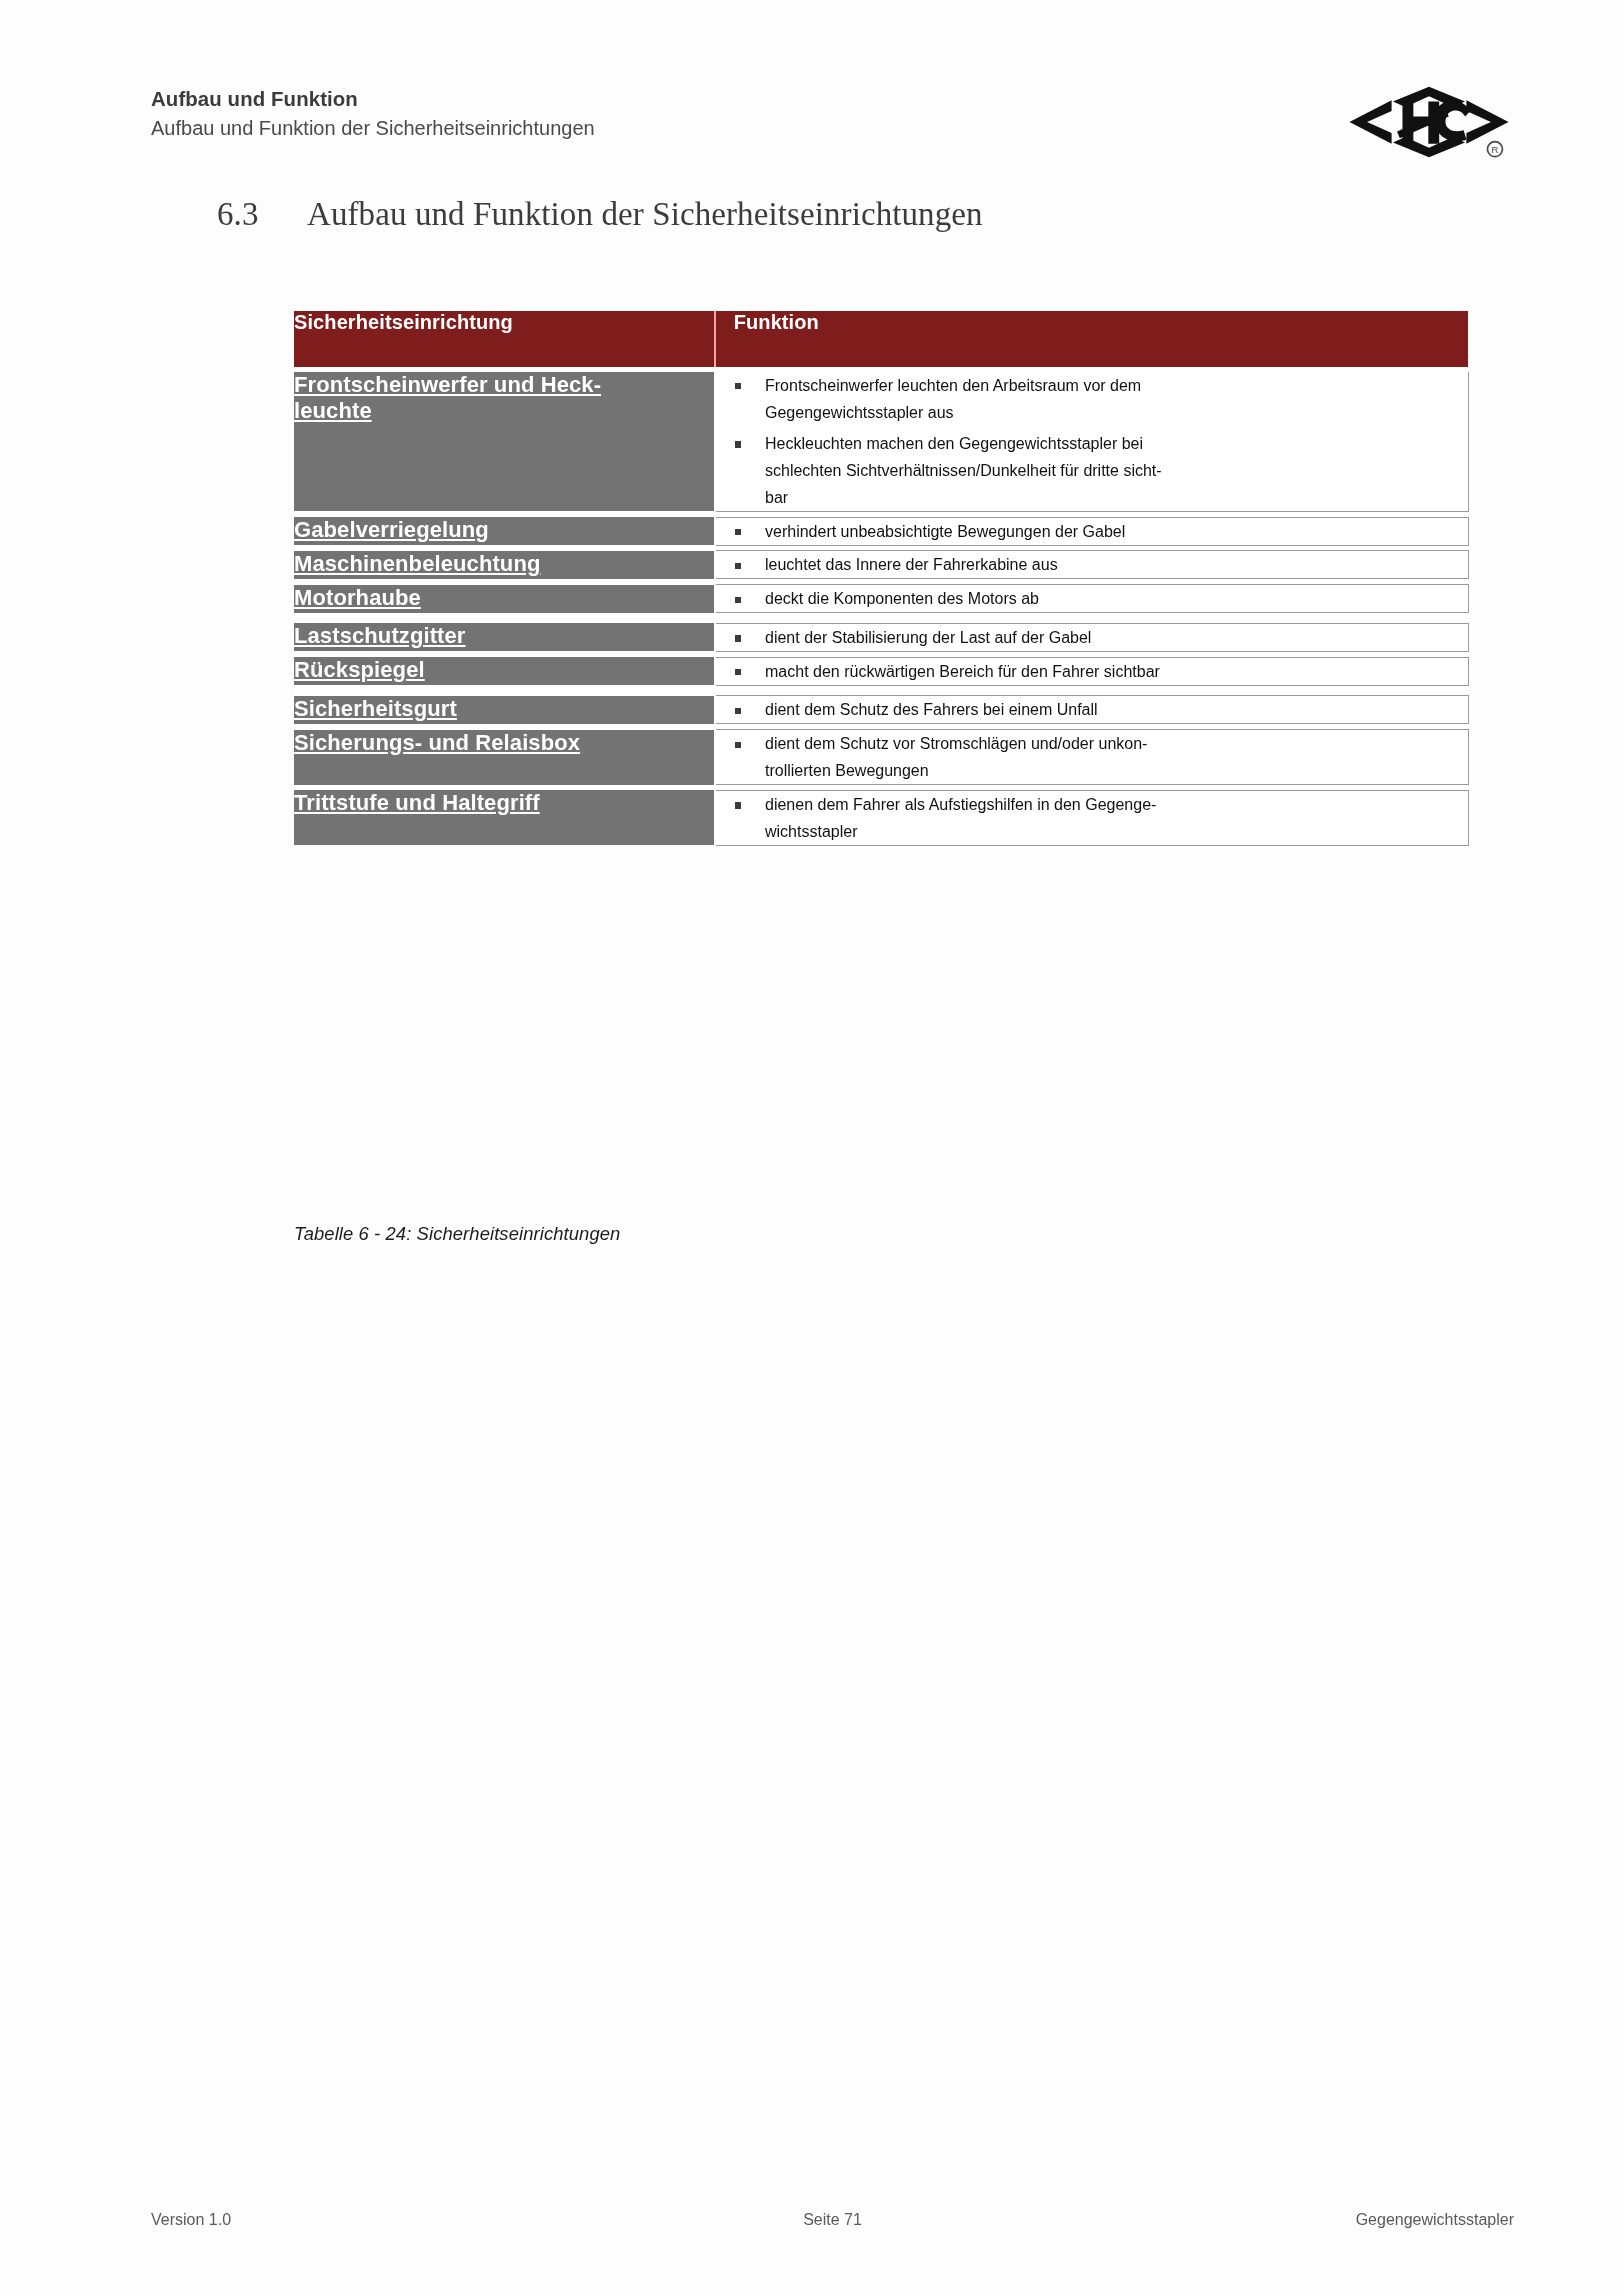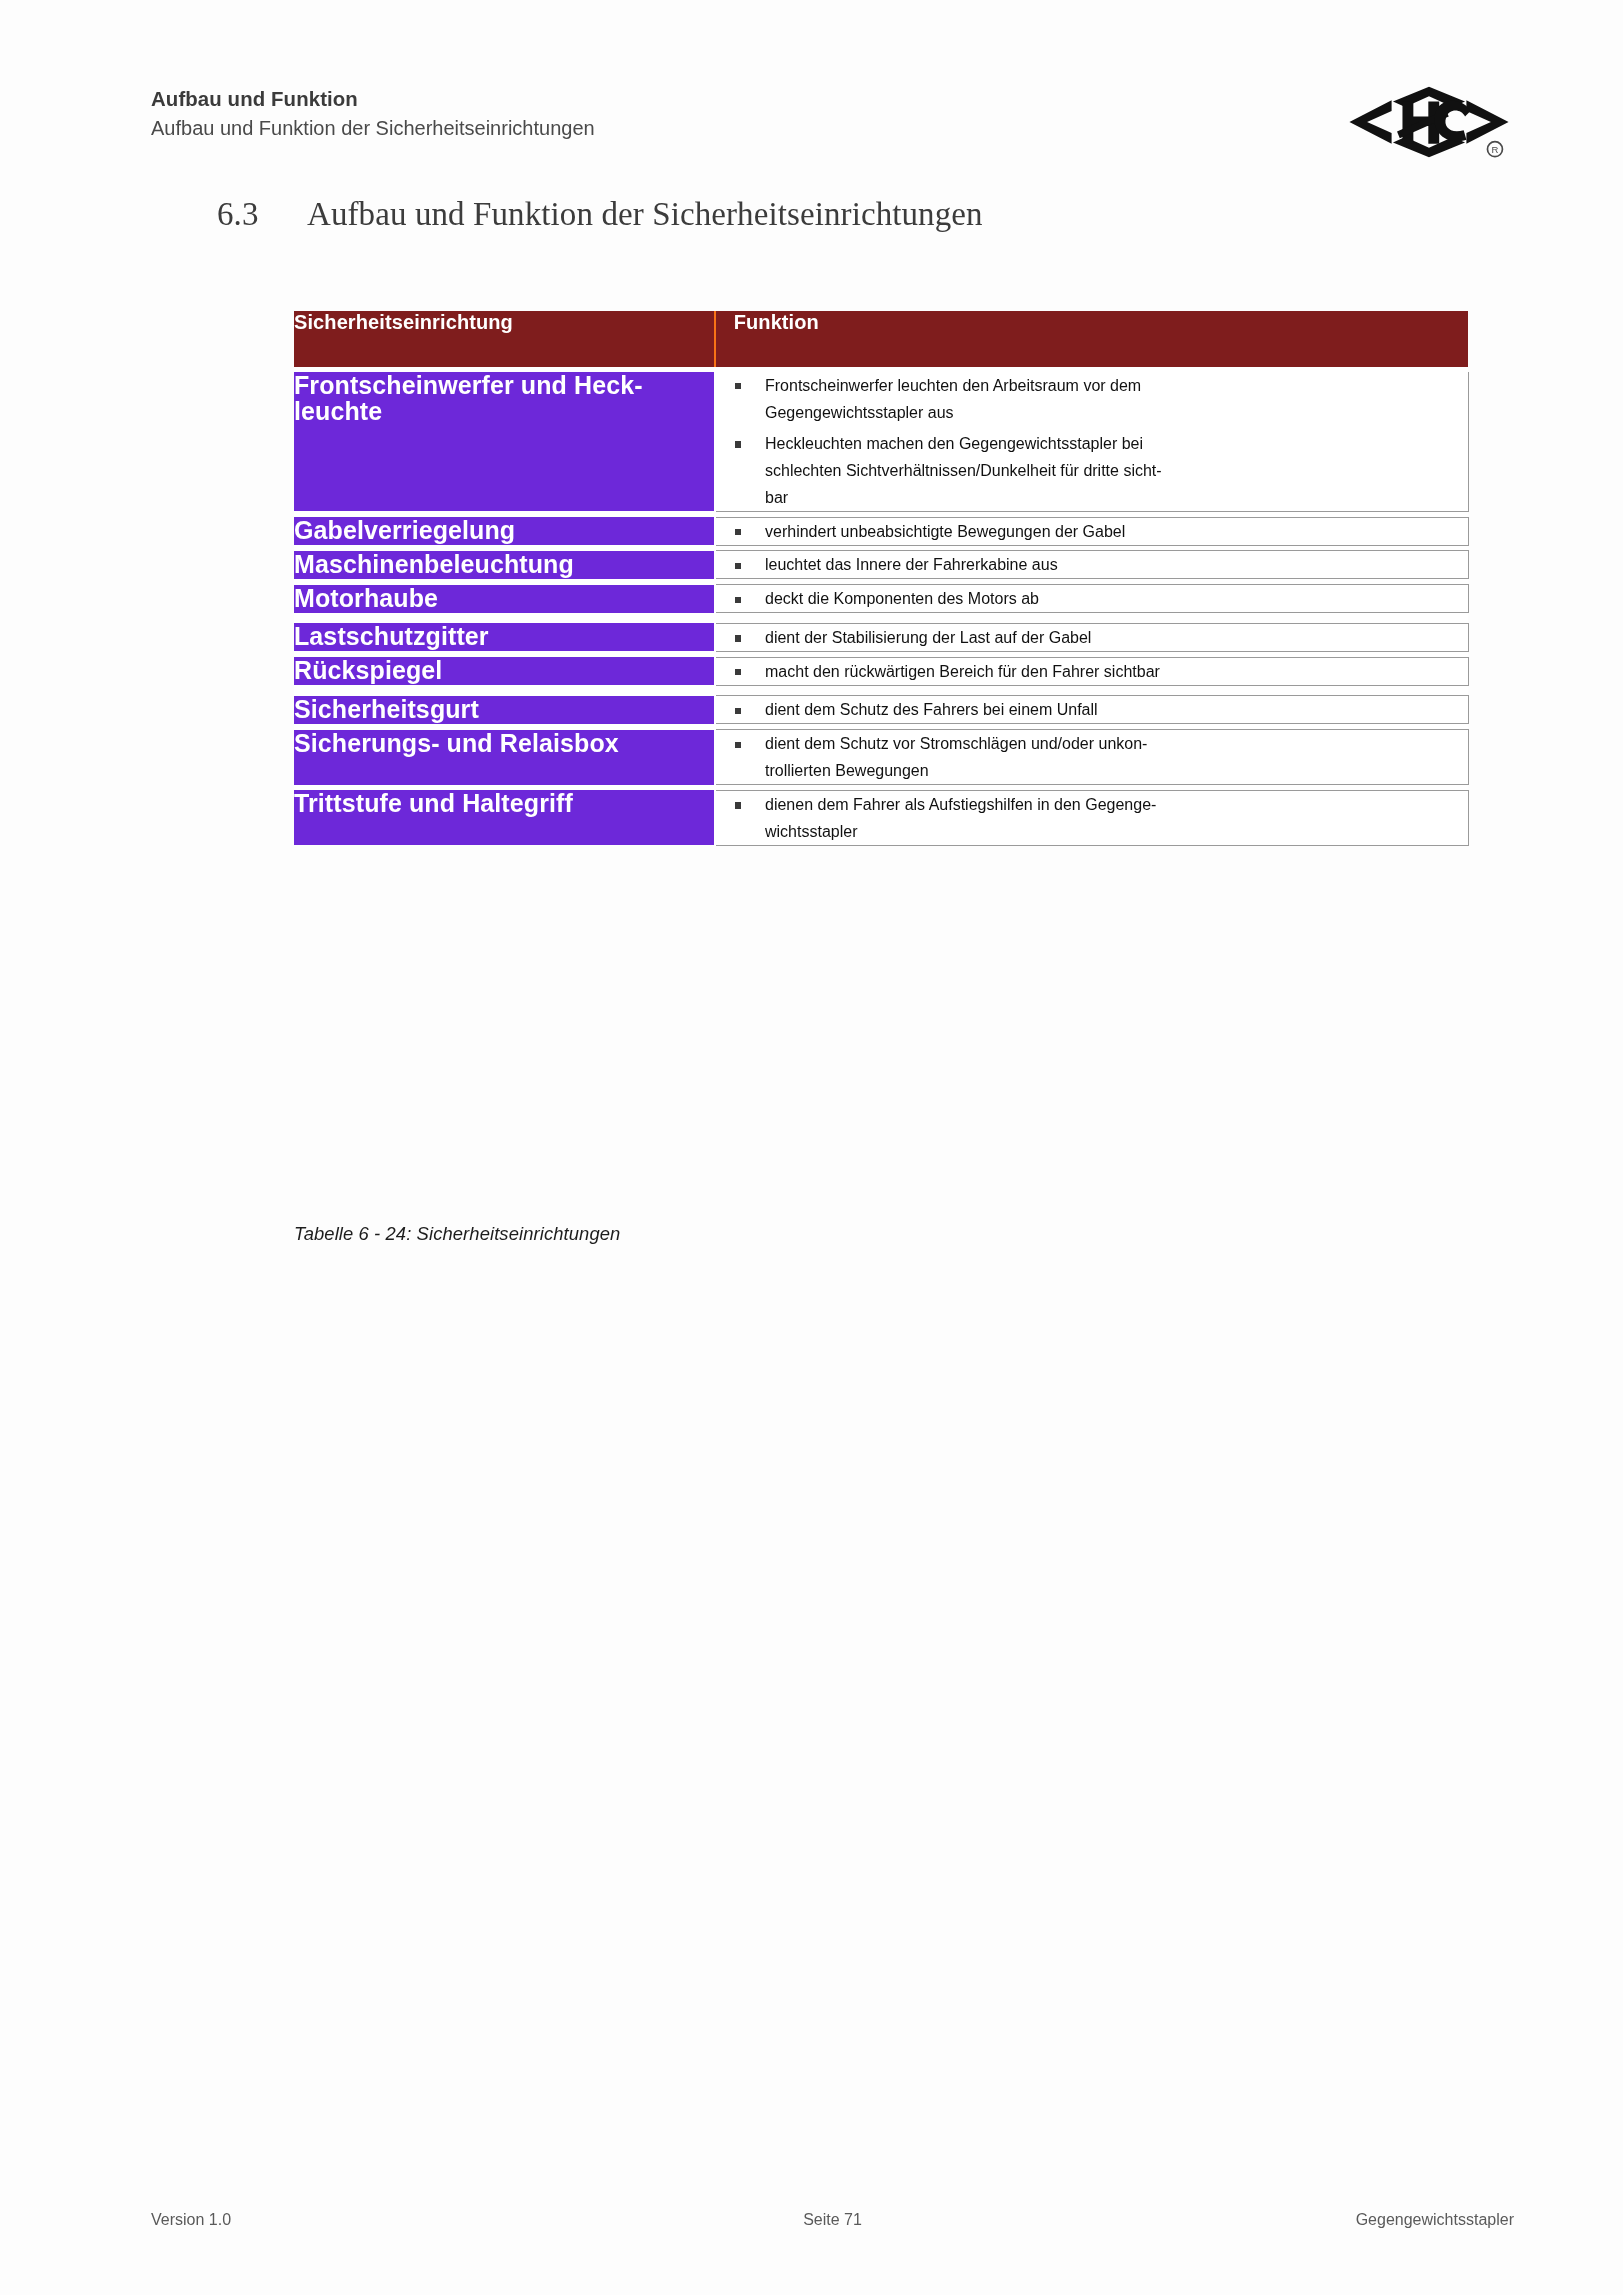--- a/index.html
+++ b/index.html
@@ -101,40 +101,41 @@
     font-size: 20px;
     font-weight: bold;
     height: 56px;
     padding: 12.3px 0 0 15px;
     box-sizing: border-box;
     text-align: left;
     letter-spacing: 0.1px;
   }
   .thead-cell.right {
     padding-left: 17.7px;
-    border-left: 2px solid #f97316;
+    border-left: 2px solid #fca5a5;
   }
 
   
   .rowgap td {
     height: 4.8px;
     background: #ffffff;
     padding: 0;
   }
 
   
   .cell-key {
-    background: #6d28d9;
+    background: #737373;
     color: #ffffff;
-    font-size: 25px;
+    font-size: 22px;
     font-weight: bold;
     padding: 13.6px 13.6px 13.6px 15px;
     box-sizing: border-box;
     line-height: 26px;
     letter-spacing: 0.1px;
+    text-decoration: underline;
   }
   .cell-val {
     background: #ffffff;
     border-top: 1.4px solid #9a9a9a;
     border-bottom: 1.4px solid #9a9a9a;
     border-right: 1.4px solid #9a9a9a;
     border-left: 2px solid #ffffff;
     padding: 11px 17.7px 11px 0;
     box-sizing: border-box;
   }

